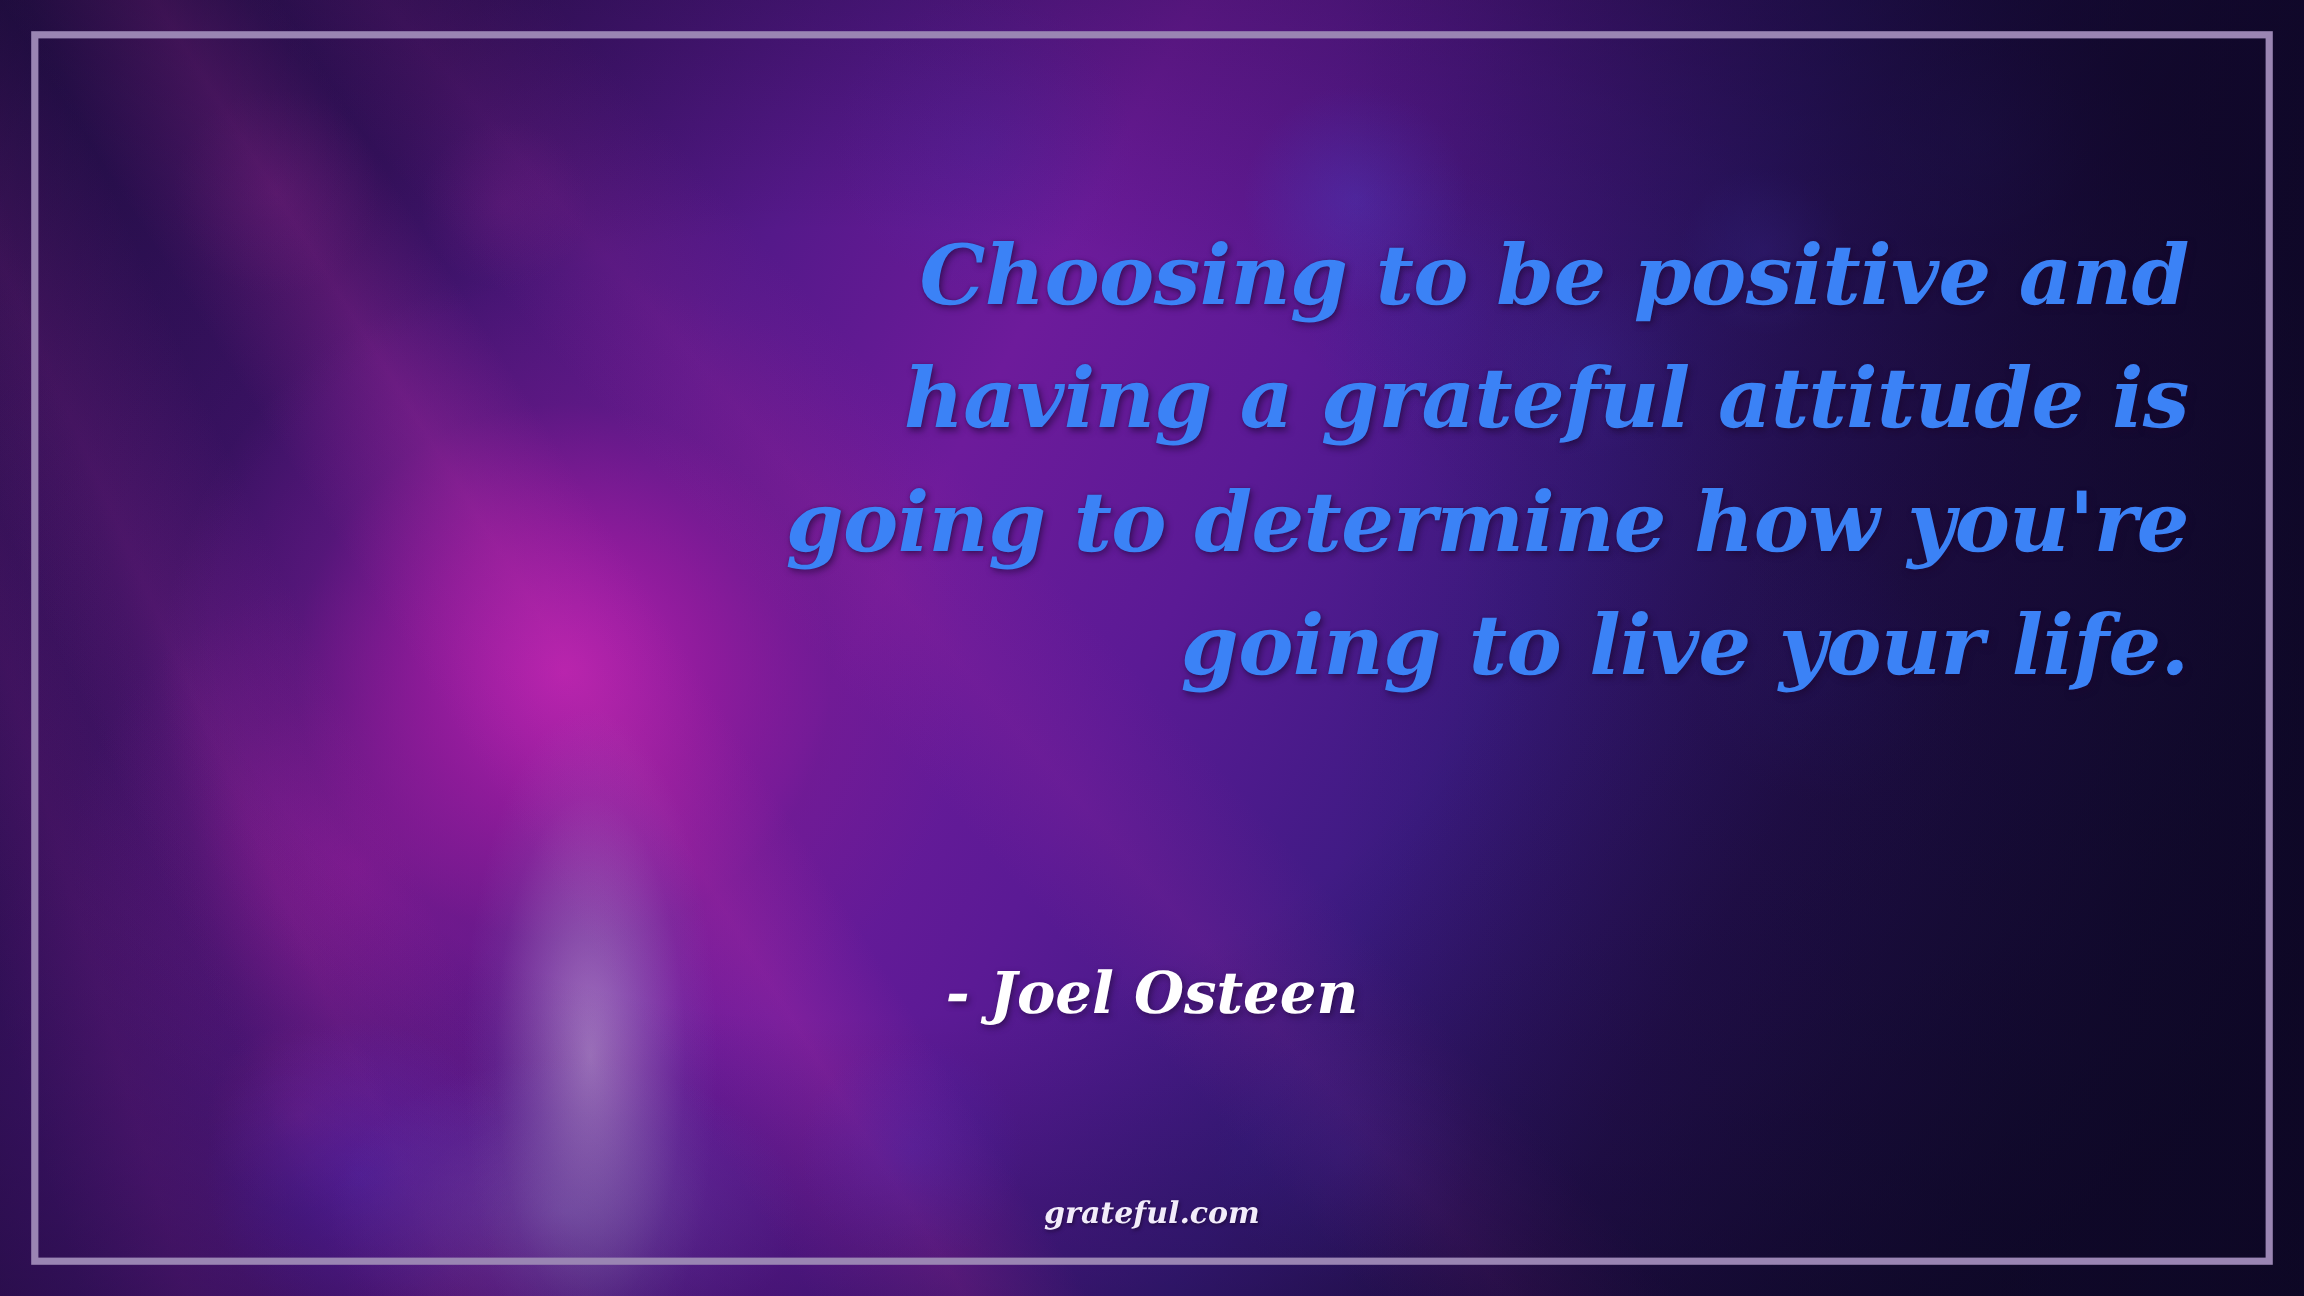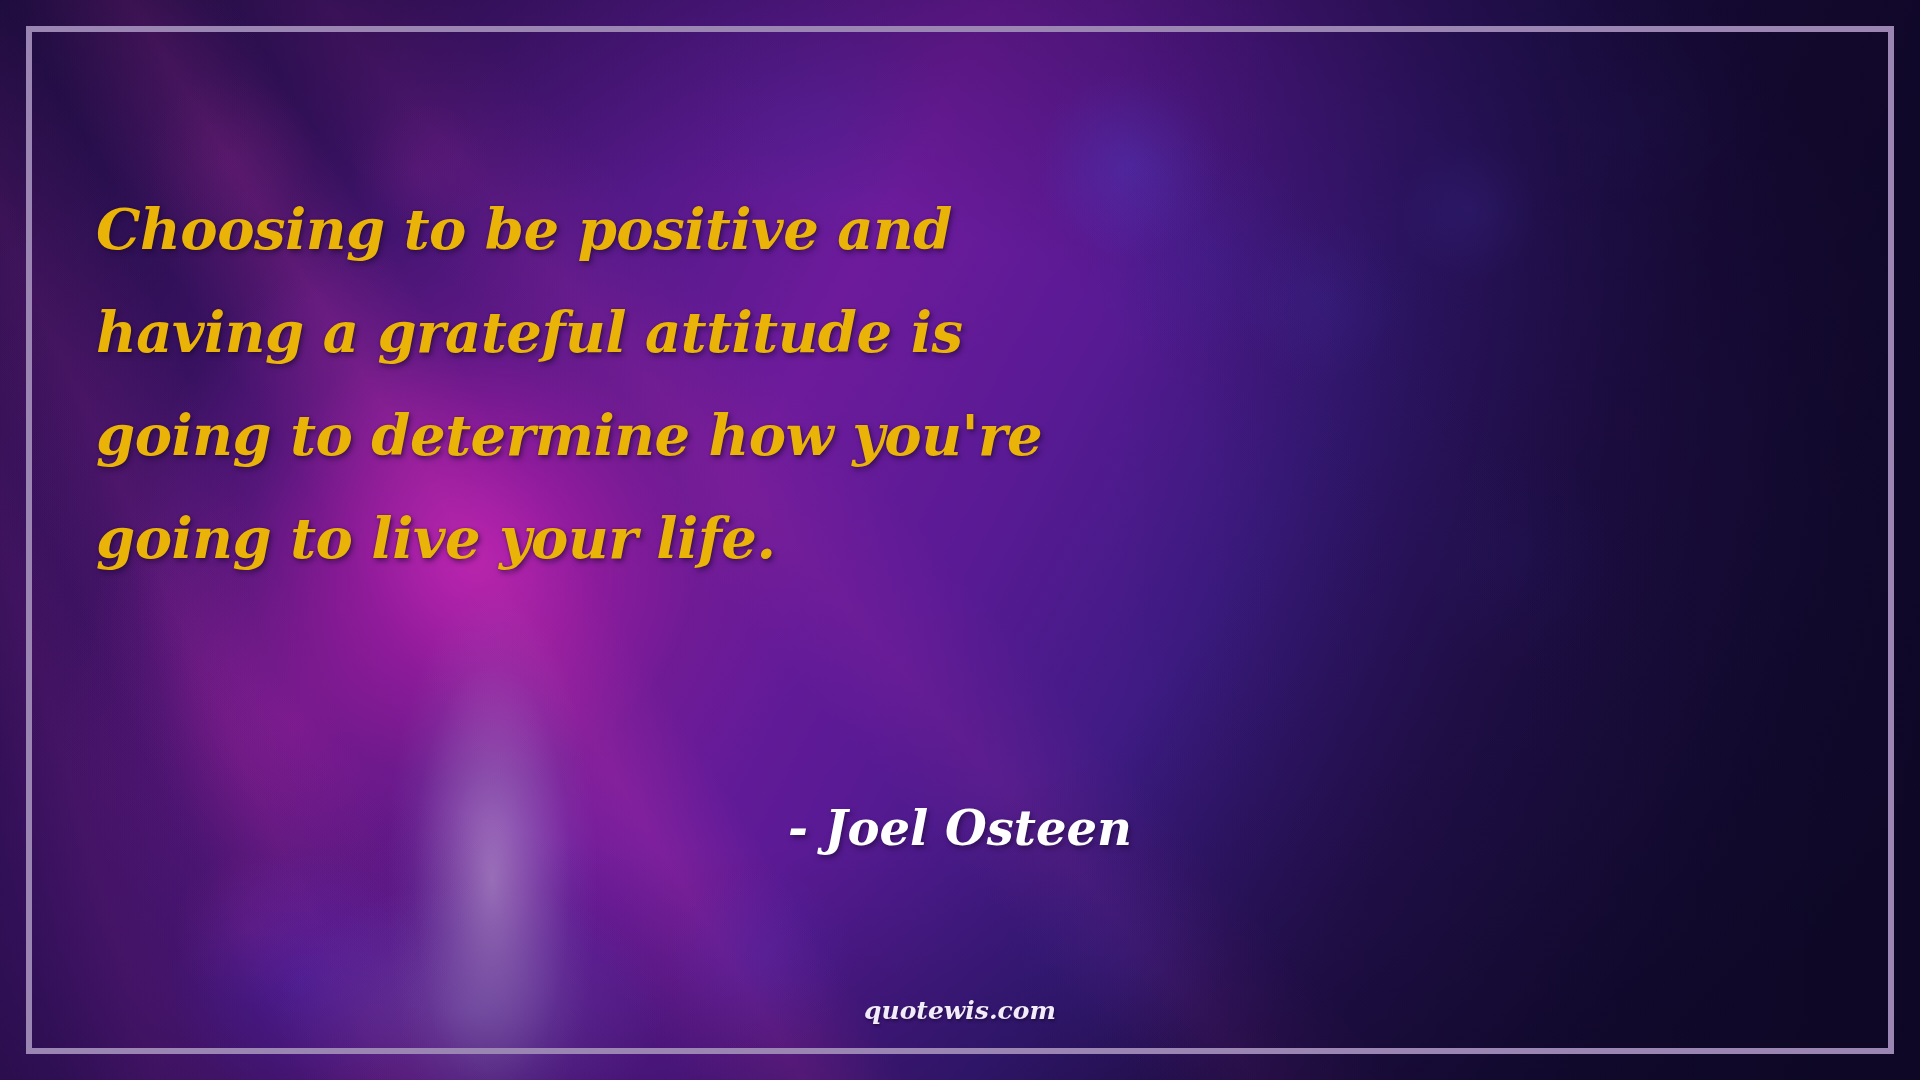--- a/index.html
+++ b/index.html
@@ -148,28 +148,28 @@
   }
 
   #quote-text {
     position: absolute;
     left: 0;
     right: 0;
     top: 178px;
     margin: 0;
     padding: 0 96px;
     box-sizing: border-box;
-    text-align: left;
+    text-align: right;
     font-family: "DejaVu Serif", "Liberation Serif", serif;
     font-style: italic;
     font-weight: bold;
-    font-size: 56px;
+    font-size: 69px;
     line-height: 103px;
     letter-spacing: -0.5px;
-    color: #eab308;
+    color: #3b82f6;
     text-shadow:
       2px 3px 5px rgba(28,8,48,0.55),
       0 0 2px rgba(40,14,64,0.35);
     white-space: pre-line;
   }
 
   #attribution {
     position: absolute;
     left: 0;
     right: 0;
@@ -216,16 +216,16 @@
   <div id="frame"></div>
 
   <div id="content">
     <p id="quote-text">Choosing to be positive and
 having a grateful attitude is
 going to determine how you're
 going to live your life.</p>
 
     <p id="attribution">- Joel Osteen</p>
 
-    <p id="watermark">quotewis.com</p>
+    <p id="watermark">grateful.com</p>
   </div>
 
 </div>
 
 </body></html>

